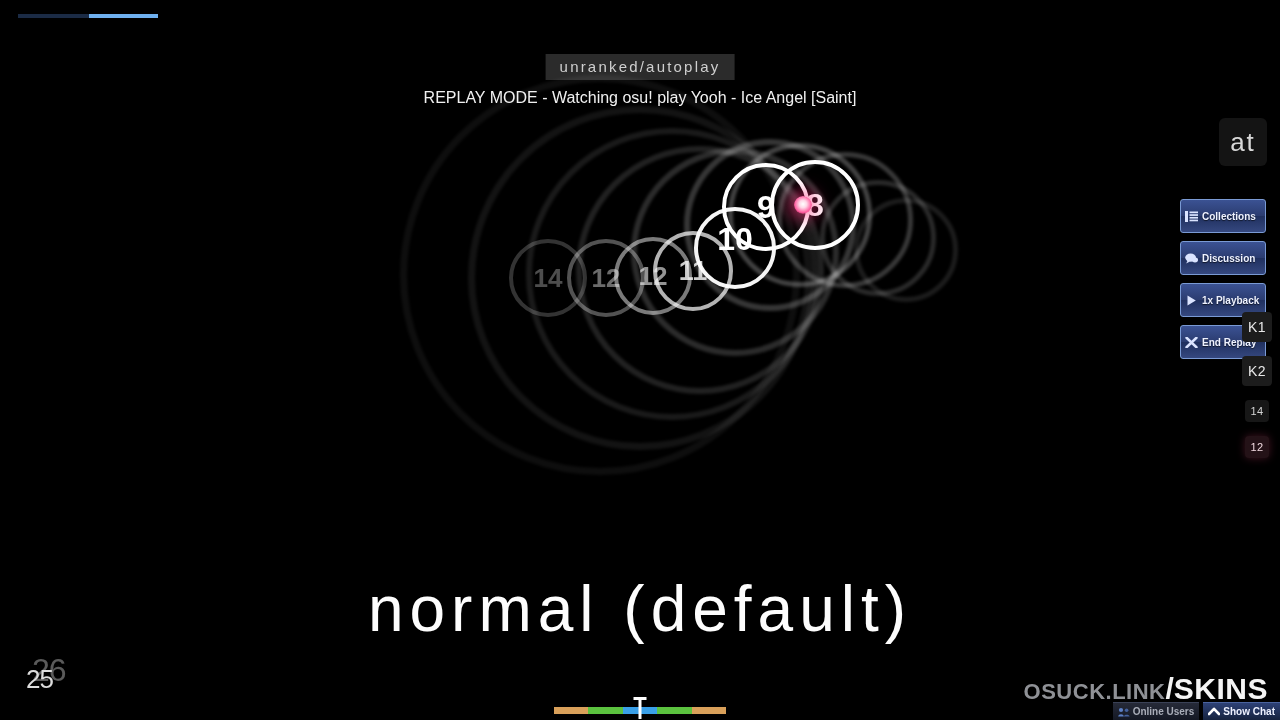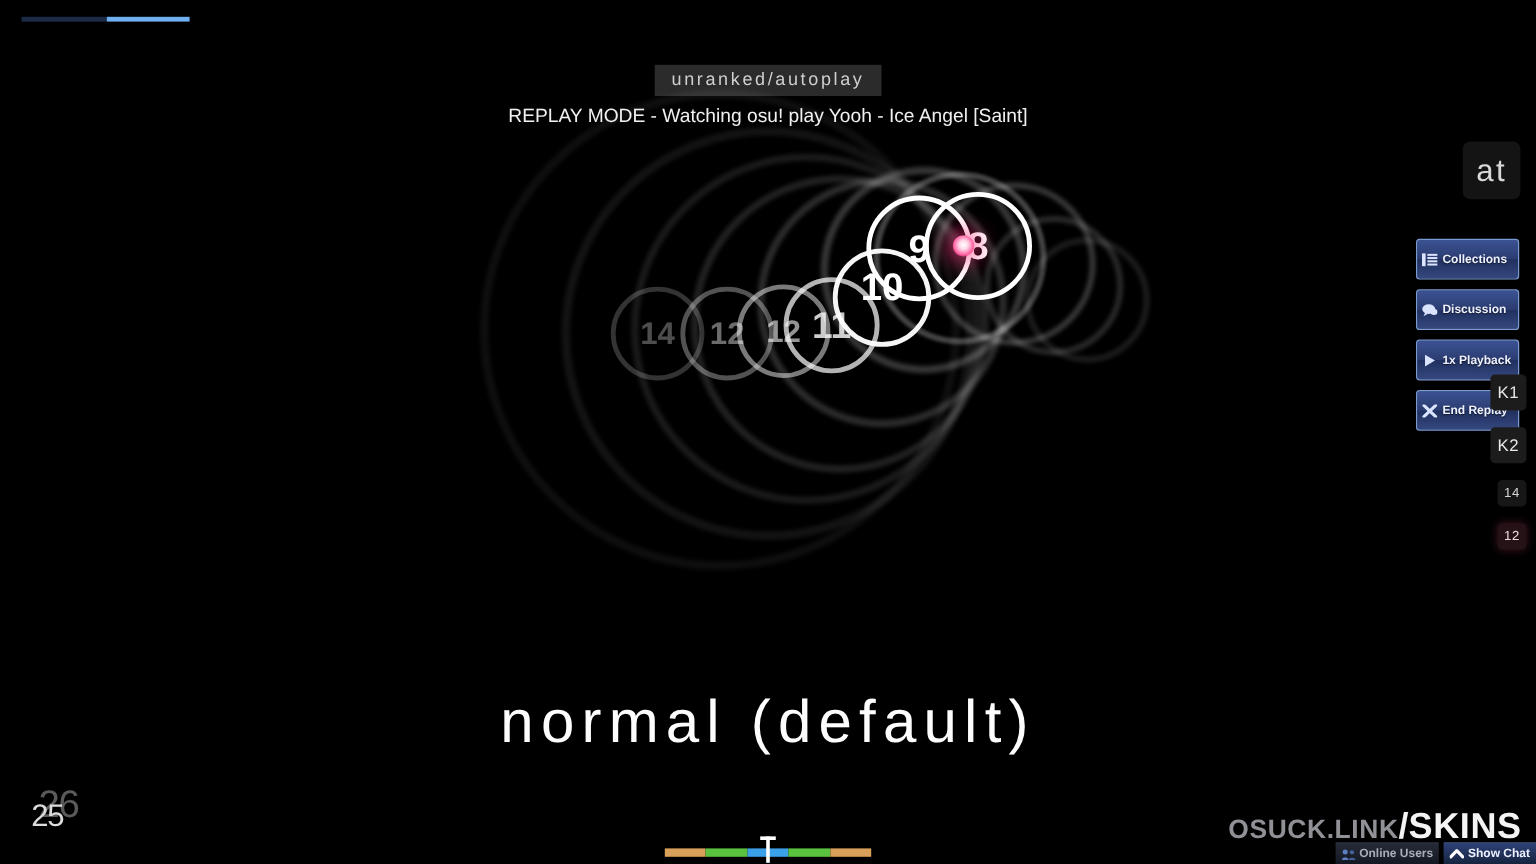--- a/index.html
+++ b/index.html
@@ -151,21 +151,21 @@
   .replay-btn .glyph svg { display: block; }
 
   
   #key-counters {
     position: absolute;
     right: 8px;
     top: 312px;
     display: flex;
     flex-direction: column;
     gap: 14px;
-    align-items: flex-end;
+    align-items: center;
   }
   .key-box {
     width: 30px; height: 30px;
     border-radius: 4px;
     display: flex;
     align-items: center;
     justify-content: center;
     font-size: 14px;
     letter-spacing: .5px;
   }
@@ -270,21 +270,21 @@
     color: #dcdcdc;
     letter-spacing: -1px;
   }
 
   
   #skin-name {
     position: absolute;
     left: 50%;
     top: 572px;
     transform: translateX(-50%);
-    font-size: 50px;
+    font-size: 64px;
     font-weight: 300;
     letter-spacing: 6px;
     color: #fdfdfd;
     white-space: nowrap;
   }
 
   
   #watermark {
     position: absolute;
     right: 12px;
@@ -444,21 +444,21 @@
       <div class="approach-ring" style="left: 777px; top: 152px; width: 136px; height: 136px; border-width: 5px; opacity: 0.22; filter: blur(1.592px);"></div>
       <div class="approach-ring" style="left: 820px; top: 180px; width: 116px; height: 116px; border-width: 5px; opacity: 0.16; filter: blur(1.676px);"></div>
       <div class="approach-ring" style="left: 854px; top: 198px; width: 104px; height: 104px; border-width: 5px; opacity: 0.11; filter: blur(1.746px);"></div>
       <div class="hit-circle" style="left: 509px; top: 239px; width: 78px; height: 78px; opacity: 0.2;"></div>
       <div class="circle-num" style="left: 509px; top: 239px; width: 78px; height: 78px; font-size: 26px; opacity: 0.3;">14</div>
       <div class="hit-circle" style="left: 567px; top: 239px; width: 78px; height: 78px; opacity: 0.32;"></div>
       <div class="circle-num" style="left: 567px; top: 239px; width: 78px; height: 78px; font-size: 26px; opacity: 0.42;">12</div>
       <div class="hit-circle" style="left: 614px; top: 237px; width: 78px; height: 78px; opacity: 0.48;"></div>
       <div class="circle-num" style="left: 614px; top: 237px; width: 78px; height: 78px; font-size: 26px; opacity: 0.58;">12</div>
       <div class="hit-circle" style="left: 653px; top: 231px; width: 80px; height: 80px; opacity: 0.7;"></div>
-      <div class="circle-num" style="left: 653px; top: 231px; width: 80px; height: 80px; font-size: 31px; opacity: 0.8;">11</div>
+      <div class="circle-num" style="left: 653px; top: 231px; width: 80px; height: 80px; font-size: 27px; opacity: 0.8;">11</div>
       <div class="hit-circle" style="left: 694px; top: 207px; width: 82px; height: 82px; opacity: 0.96;"></div>
       <div class="circle-num" style="left: 694px; top: 198px; width: 82px; height: 82px; font-size: 32px; opacity: 1;">10</div>
       <div class="hit-circle" style="left: 722px; top: 163px; width: 88px; height: 88px; opacity: 1;"></div>
       <div class="circle-num" style="left: 722px; top: 163px; width: 88px; height: 88px; font-size: 32px; opacity: 1;">9</div>
       <div class="hit-circle" style="left: 770px; top: 160px; width: 90px; height: 90px; opacity: 1;"></div>
       <div class="circle-num" style="left: 770px; top: 160px; width: 90px; height: 90px; font-size: 32px; opacity: 1;">8</div>
       <div id="cursor" style="left: 803px; top: 205px;"></div>
     </div>
 
   <div id="combo-counter">

